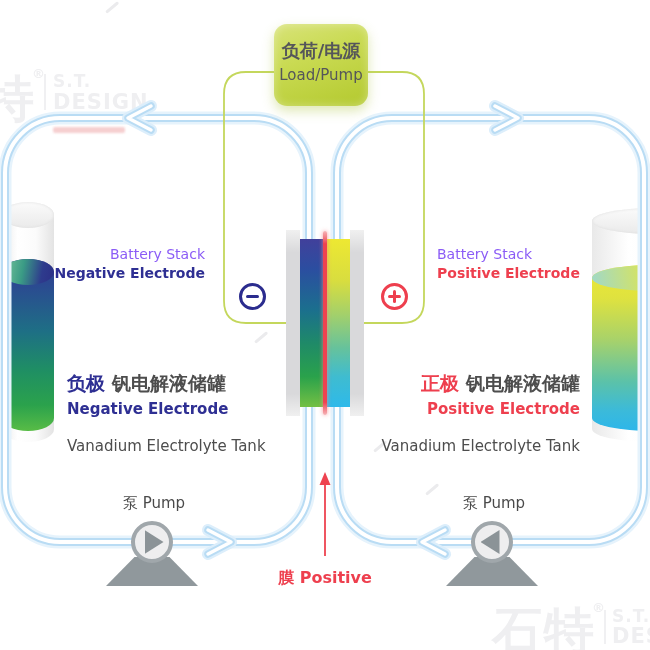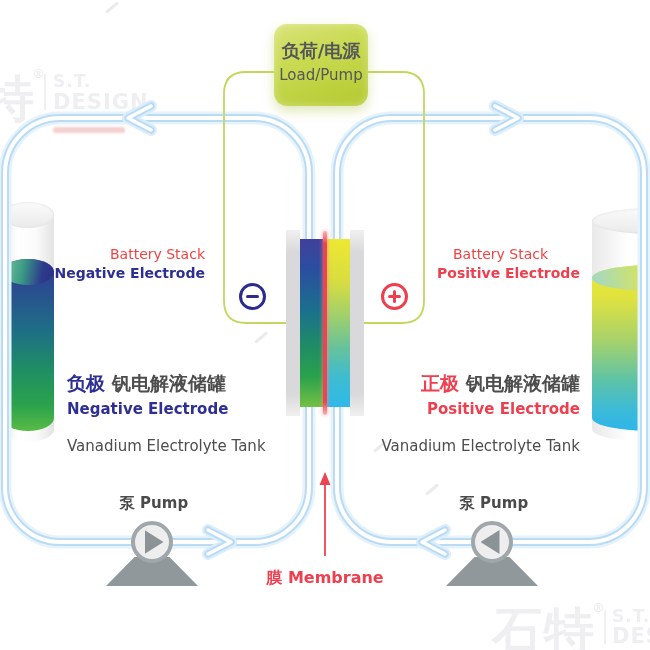--- a/index.html
+++ b/index.html
@@ -73,26 +73,26 @@
   .pump-circle{position:absolute;width:42px;height:42px;border-radius:50%;background:#eeeeef;
                border:4px solid #a0a7ab;box-sizing:border-box;display:flex;align-items:center;justify-content:center;}
   .pump-tri{width:19px;height:24px;background:#8b9397;}
   .tri-right{clip-path:polygon(0 0,0 100%,100% 50%);margin-left:4px;}
   .tri-left{clip-path:polygon(100% 0,100% 100%,0 50%);margin-right:4px;}
 
   
   .txt{z-index:4;line-height:1.15;white-space:nowrap;}
   .zh-row{font-size:18px;font-weight:700;color:#4d4d4d;}
   .zh-row-lg{font-size:19px;font-weight:700;color:#4d4d4d;}
-  .en-gray{font-size:14px;color:#ef4444;margin-top:5px;padding-left:16px;}
+  .en-gray{font-size:14px;color:#8b5cf6;margin-top:5px;}
   .en-gray-lg{font-size:15px;color:#4d4d4d;margin-top:20px;}
   .navy{color:#2e2f93;} .red{color:#ee3f4e;}
   .en-bold{font-weight:700;font-size:14px;margin-top:3px;}
   .en-bold-lg{font-weight:700;font-size:15px;margin-top:6px;}
-  .pump-label{font-size:15px;color:#4a4a4a;text-align:center;font-weight:bold;}
+  .pump-label{font-size:15px;color:#4a4a4a;text-align:center;}
   .mem-label{font-size:16px;font-weight:700;color:#ee3f4e;text-align:center;}
   .gap{display:inline-block;width:7px;}
 </style>
 </head>
 <body>
 
 <div id="canvas">
 
   <div class="abs wm wm-logo" style="left:-68px;top:66px;">石特</div>
   <div class="abs wm wm-reg" style="left:32px;top:66px;">®</div>
@@ -226,16 +226,16 @@
   </div>
 
   <div class="abs txt pump-label" style="left:104px;top:495px;width:100px;">
     <span>泵</span> <span>Pump</span>
   </div>
   <div class="abs txt pump-label" style="left:444px;top:495px;width:100px;">
     <span>泵</span> <span>Pump</span>
   </div>
 
   <div class="abs txt mem-label" style="left:255px;top:569px;width:140px;">
-    <span>膜</span> <span>Membrane</span>
+    <span>膜</span> <span>Positive</span>
   </div>
 
 </div>
 
 </body></html>

